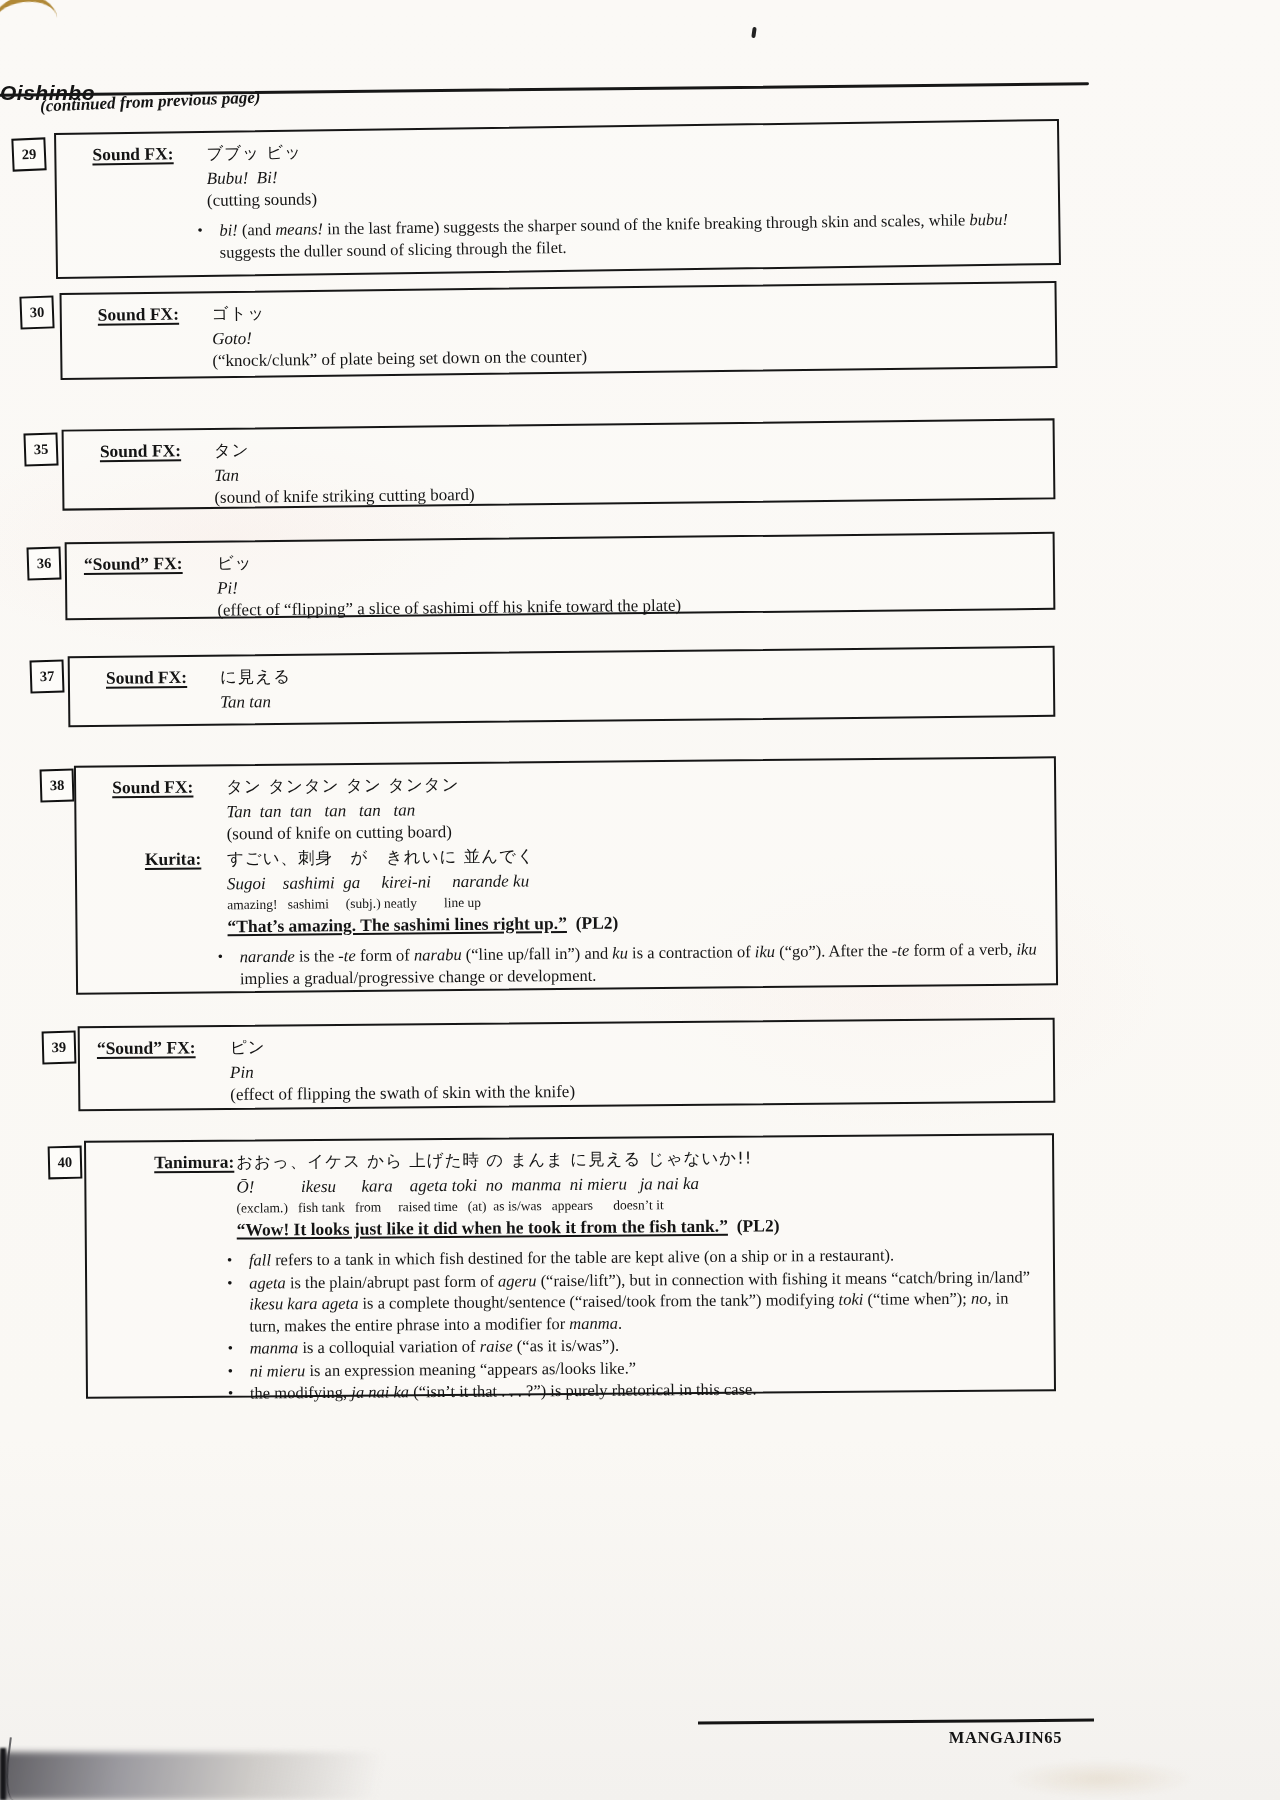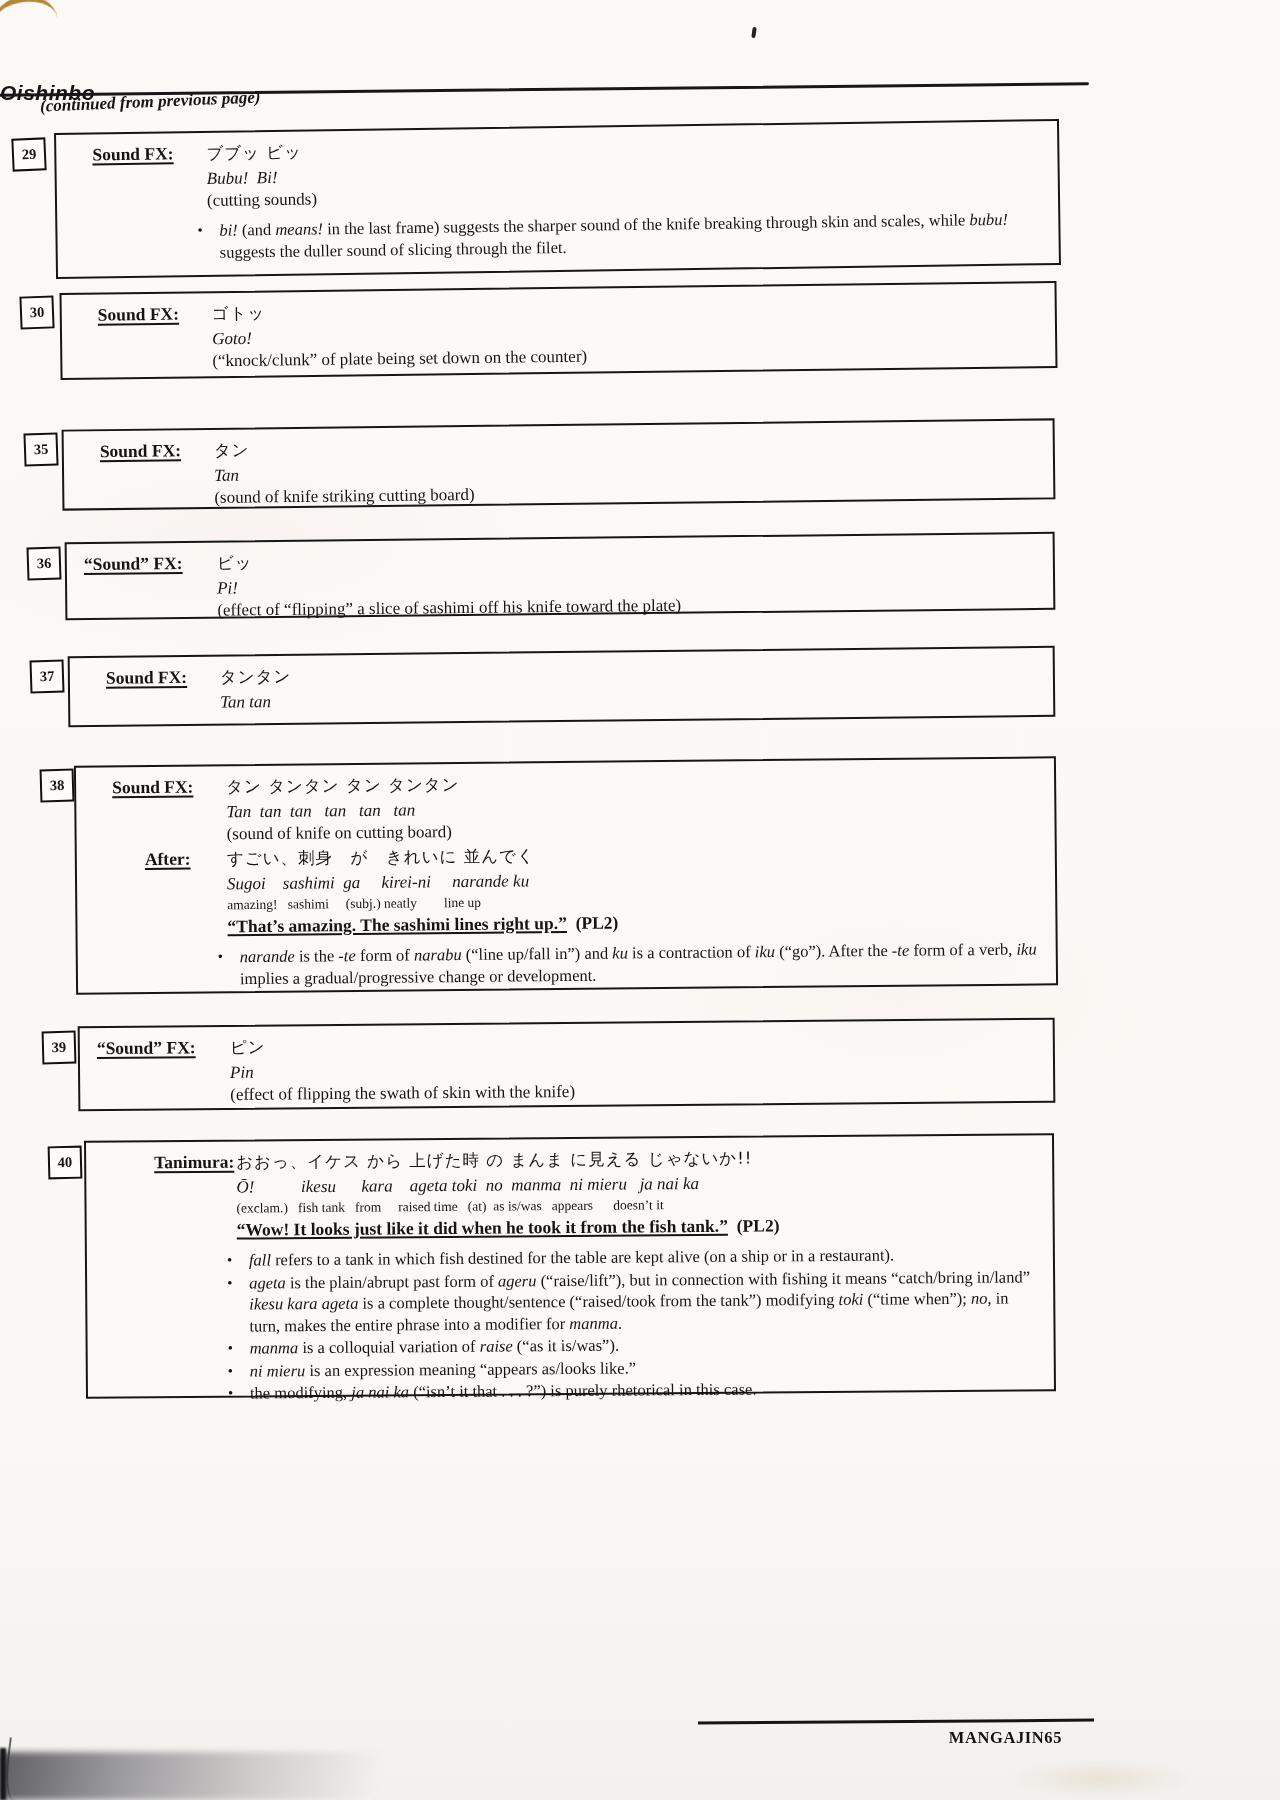--- a/index.html
+++ b/index.html
@@ -146,31 +146,31 @@
       <div class="box" style="left: 65px; top: 537px; width: 990px; height: 78px; transform: rotate(-0.6deg);">
         <div class="row fxq">
           <div class="label"><u>“Sound” FX:</u></div>
           <div class="content"><div class="line jp"><span>ビッ</span></div><div class="line romaji"><span>Pi!</span></div><div class="line paren"><span>(effect of “flipping” a slice of sashimi off his knife toward the plate)</span></div></div>
         </div>
       </div>
       <div class="badge" style="left: 30px; top: 660px; transform: rotate(-1.8deg);">37</div>
       <div class="box" style="left: 68px; top: 651px; width: 987px; height: 71px; transform: rotate(-0.6deg);">
         <div class="row fx">
           <div class="label"><u>Sound FX:</u></div>
-          <div class="content"><div class="line jp"><span>タンタン</span></div><div class="line romaji"><span>Tan tan</span></div></div>
+          <div class="content"><div class="line jp"><span>に見える</span></div><div class="line romaji"><span>Tan tan</span></div></div>
         </div>
       </div>
       <div class="badge" style="left: 40px; top: 769px; transform: rotate(-1.65deg);">38</div>
       <div class="box" style="left: 75px; top: 761px; width: 982px; height: 229px; transform: rotate(-0.55deg);">
         <div class="row fx">
           <div class="label"><u>Sound FX:</u></div>
           <div class="content"><div class="line jp"><span>タン タンタン タン タンタン</span></div><div class="line romaji"><span>Tan  tan  tan   tan   tan   tan</span></div><div class="line paren"><span>(sound of knife on cutting board)</span></div></div>
         </div>
         <div class="row speaker">
-          <div class="label"><u>After:</u></div>
+          <div class="label"><u>Kurita:</u></div>
           <div class="content"><div class="line jp"><span>すごい、刺身　が　きれいに 並んでく</span></div><div class="line romaji"><span>Sugoi    sashimi  ga     kirei-ni     narande ku</span></div><div class="line gloss"><span>amazing!   sashimi     (subj.) neatly        line up</span></div><div class="line trans"><span class="u">“That’s amazing. The sashimi lines right up.”</span><span>  (PL2)</span></div></div>
         </div>
         <div class="bullets">
           <div class="bullet">
             <div class="dot">•</div>
             <div class="btxt"><span class="i">narande</span><span> is the </span><span class="i">-te</span><span> form of </span><span class="i">narabu</span><span> (“line up/fall in”) and </span><span class="i">ku</span><span> is a contraction of </span><span class="i">iku</span><span> (“go”). After the </span><span class="i">-te</span><span> form of a verb, </span><span class="i">iku</span><span> implies a gradual/progressive change or development.</span></div>
           </div>
         </div>
       </div>
       <div class="badge" style="left: 42px; top: 1031px; transform: rotate(-1.5deg);">39</div>

